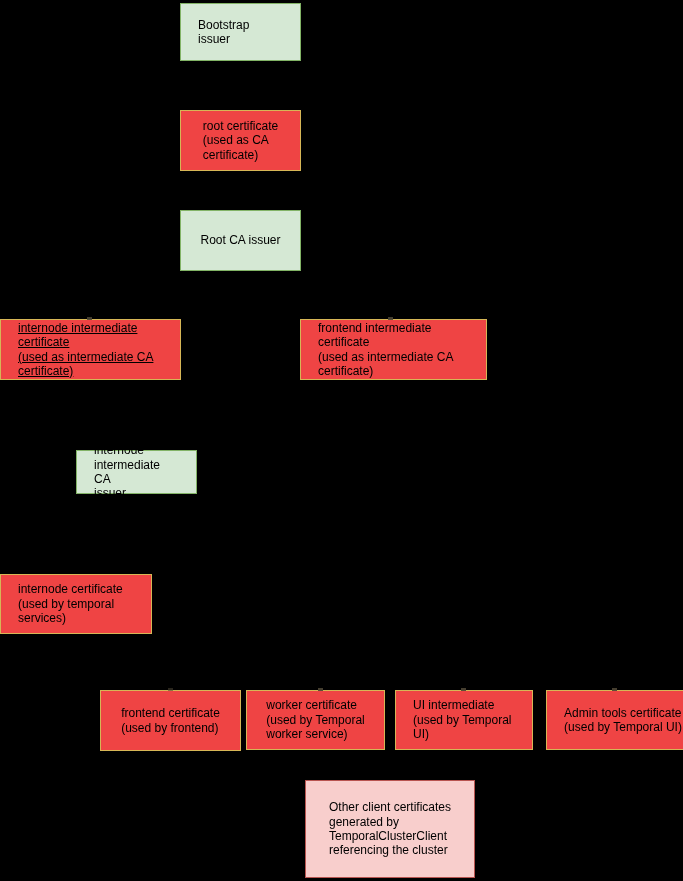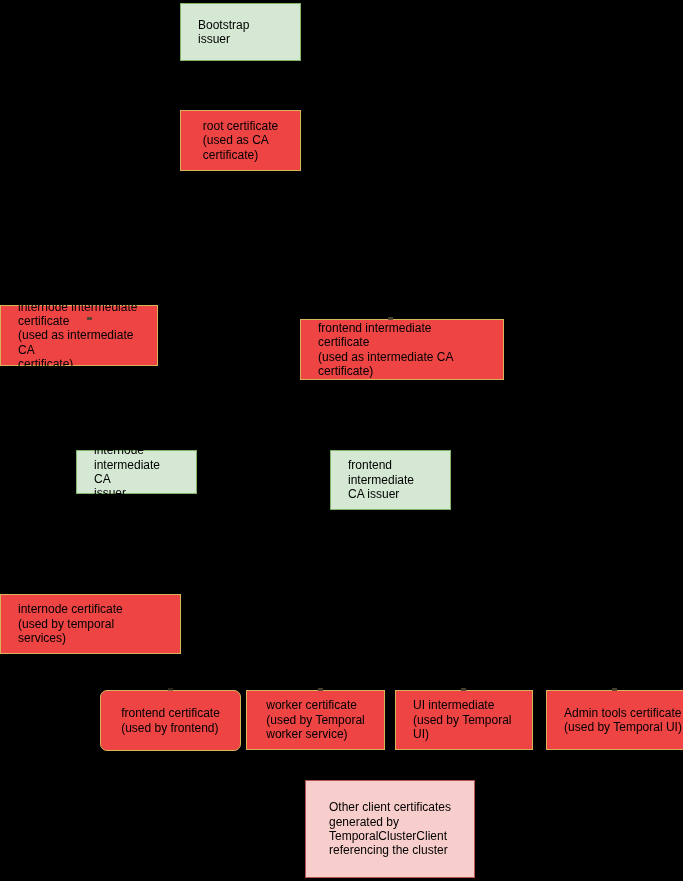--- a/index.html
+++ b/index.html
@@ -31,26 +31,26 @@
     white-space: pre-line;
   }
   .node.green  { background: #d5e8d4; border: 1.5px solid #82b366; }
   .node.yellow { background: #ef4444; border: 1.5px solid #d6b656; }
   .node.pink   { background: #f8cecc; border: 1.5px solid #b85450; }
 
   
   #n-bootstrap      { left: 180px; top: 3px;   width: 121px; height: 58px; }
   #n-rootcert       { left: 180px; top: 110px; width: 121px; height: 61px; }
   #n-rootca         { left: 180px; top: 210px; width: 121px; height: 61px; }
-  #n-internode-int  { left: 0px;   top: 305px; width: 158px; height: 61px; }
-  #n-frontend-int   { left: 300px; top: 319px; width: 204px; height: 61px; }
+  #n-internode-int  { left: 0px;   top: 319px; width: 181px; height: 61px; text-decoration: underline; }
+  #n-frontend-int   { left: 300px; top: 319px; width: 187px; height: 61px; }
   #n-internode-ca   { left: 30px;  top: 450px; width: 121px; height: 44px; margin-left: 46px; }
   #n-frontend-ca    { left: 330px; top: 450px; width: 121px; height: 60px; }
-  #n-internode-cert { left: 0px;   top: 594px; width: 181px; height: 60px; }
-  #n-frontend-cert  { left: 100px; top: 690px; width: 141px; height: 61px; border-radius: 7px; }
+  #n-internode-cert { left: 0px;   top: 574px; width: 152px; height: 60px; }
+  #n-frontend-cert  { left: 100px; top: 690px; width: 141px; height: 61px; }
   #n-worker-cert    { left: 246px; top: 690px; width: 139px; height: 60px; }
   #n-ui-cert        { left: 395px; top: 690px; width: 138px; height: 60px; }
   #n-admin-cert     { left: 546px; top: 690px; width: 154px; height: 60px; }
   #n-other-clients  { left: 305px; top: 780px; width: 170px; height: 98px; }
 
   
   .tick {
     position: absolute;
     width: 5px;
     height: 3px;
@@ -72,43 +72,42 @@
   <div class="node green" id="n-bootstrap">
     <span class="lbl">Bootstrap issuer</span>
   </div>
 
   <div class="node yellow" id="n-rootcert">
     <span class="lbl">root certificate
 (used as CA
 certificate)</span>
   </div>
 
+  <div class="node green" id="n-rootca">
+    <span class="lbl">Root CA issuer</span>
+  </div>
 
   <div class="node yellow" id="n-internode-int">
     <span class="lbl">internode intermediate certificate
 (used as intermediate CA
 certificate)</span>
   </div>
 
   <div class="node yellow" id="n-frontend-int">
     <span class="lbl">frontend intermediate certificate
 (used as intermediate CA
 certificate)</span>
   </div>
 
   <div class="node green" id="n-internode-ca">
     <span class="lbl">internode
 intermediate CA
 issuer</span>
   </div>
 
-  <div class="node green" id="n-frontend-ca">
-    <span class="lbl">frontend intermediate
-CA issuer</span>
-  </div>
 
   <div class="node yellow" id="n-internode-cert">
     <span class="lbl">internode certificate
 (used by temporal services)</span>
   </div>
 
   <div class="node yellow" id="n-frontend-cert">
     <span class="lbl">frontend certificate
 (used by frontend)</span>
   </div>

